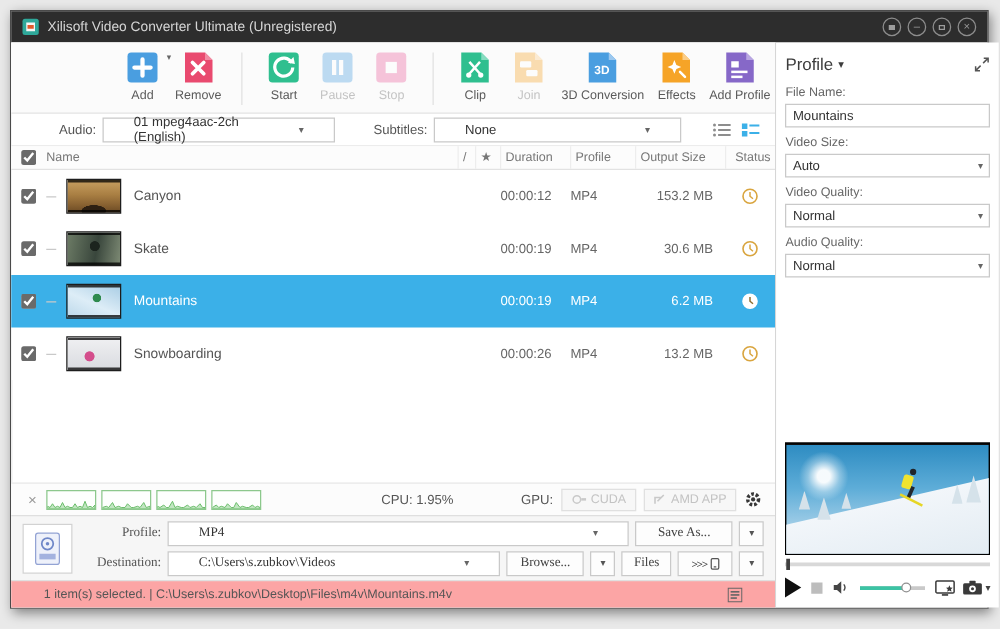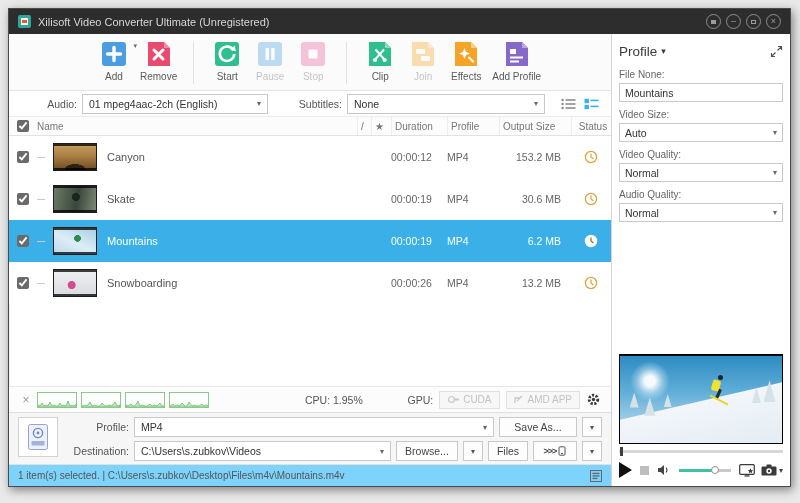--- a/index.html
+++ b/index.html
@@ -28,21 +28,21 @@
   .tb-item { display:flex; flex-direction:column; align-items:center; gap:3px; min-width:34px; cursor:default; }
   .tb-item .iconwrap { position:relative; width:28px; height:28px; }
   .tb-item .dd { position:absolute; right:-9px; top:2px; font-size:7px; color:#666; }
   .tb-item .lbl { font-size:10px; color:#5a5a5a; white-space:nowrap; }
   .tb-item.disabled { opacity:.35; }
   .tb-sep { width:1px; height:42px; background:#e1e1e1; margin:2px 7px 0; }
   
   .tracks { height:26px; display:flex; align-items:center; padding:0 12px; border-bottom:1px solid #ececec; }
   .tr-label { font-size:10.5px; color:#555; text-align:right; }
   .combo { height:20px; border:1px solid #c9c9c9; background:#fff; display:flex; align-items:center;
-    padding:0 6px; font-size:10.5px; color:#333; cursor:default; }
+    padding:0 24px; font-size:10.5px; color:#333; cursor:default; }
   .combo .caret { margin-left:auto; font-size:8px; color:#666; padding-left:6px; }
   .viewicons { margin-left:auto; display:flex; gap:8px; align-items:center; }
   
   .thead { height:19px; display:flex; align-items:center; background:#fcfcfc;
     border-bottom:1px solid #e2e2e2; font-size:10px; color:#777; }
   .c-check { width:28px; display:flex; justify-content:center; }
   .c-exp { width:14px; display:flex; align-items:center; }
   .c-name { flex:1; display:flex; align-items:center; }
   .c-slash { width:14px; }
   .c-star { width:20px; }
@@ -75,33 +75,33 @@
     border-top:1px solid #e8e8e8; background:#fcfcfc; font-size:10.5px; color:#555; }
   .xbtn { color:#9a9a9a; font-size:12px; width:14px; text-align:center; cursor:default; }
   .spark { border:1px solid #8cc88c; background:#fdfffd; height:16px; display:flex; align-items:flex-end; }
   .cpulabel { margin-left:92px; }
   .gpugrp { margin-left:auto; display:flex; align-items:center; gap:6px; }
   .gpubtn { display:flex; align-items:center; gap:4px; border:1px solid #e0e0e0; background:#f7f7f7;
     color:#c3c3c3; font-size:10px; height:18px; padding:0 7px; cursor:default; }
   .gearbtn { display:flex; align-items:center; cursor:default; }
   
   .outpanel { height:52px; background:#f6f6f6; border-top:1px solid #dfdfdf;
-    display:flex; align-items:flex-start; gap:9px; padding:4px 9px; }
+    display:flex; align-items:center; gap:9px; padding:4px 9px;font-family:Liberation Serif, serif; }
   .outicon { width:40px; height:40px; background:#fff; border:1px solid #d2d2d2;
     display:flex; align-items:center; justify-content:center; flex:none; }
   .outrows { flex:1; display:flex; flex-direction:column; gap:4px; }
   .outrow { display:flex; align-items:center; gap:5px; height:20px; }
   .outlabel { width:62px; font-size:10.5px; color:#555; text-align:right; flex:none; }
   .outrow .combo { flex:1; height:20px; }
   .btn { height:20px; border:1px solid #c9c9c9; background:#fdfdfd; color:#444;
     font-size:10.5px; display:flex; align-items:center; justify-content:center; cursor:default; flex:none; }
   .btncaret { width:20px; font-size:8px; color:#555; }
   
-  .statusbar { height:22px; border-top:1px solid #e0e0e0; background:#7dd3fc;
-    display:flex; align-items:center; padding:0 9px; font-size:10px; color:#555; }
+  .statusbar { height:22px; border-top:1px solid #e0e0e0; background:#fca5a5;
+    display:flex; align-items:center; padding:0 26px; font-size:10px; color:#555; }
   .statusbar .logbtn { margin-left:auto; cursor:default; display:flex; }
   
   .rp-header { display:flex; align-items:center; font-size:13.5px; color:#3c3c3c; height:22px; }
   .rp-header .caret { font-size:9px; color:#3c3c3c; margin-left:4px; }
   .rp-header .expand { margin-left:auto; cursor:default; display:flex; }
   .rp-label { font-size:10px; color:#666; margin:7px 0 3px; }
   .rp-input { width:100%; height:19px; border:1px solid #c9c9c9; font-size:10.5px; color:#333;
     padding:0 5px; font-family:"Liberation Sans",sans-serif; background:#fff; }
   .rp-select { height:19px; border:1px solid #c9c9c9; display:flex; align-items:center;
     padding:0 5px; font-size:10.5px; color:#333; background:#fff; cursor:default; }
@@ -216,20 +216,28 @@
           <span class="iconwrap"><svg width="28" height="28" viewBox="0 0 28 28">
                 <path d="M3 2h16l6 6v18H3z" fill="#F6A427"></path>
                 <path d="M19 2l6 6h-6z" fill="#fbcd87"></path>
                 <rect x="7" y="9" width="9" height="5" rx="1" fill="#fff"></rect>
                 <rect x="12" y="16" width="9" height="5" rx="1" fill="#fff"></rect>
               </svg></span>
           <span class="lbl">Join</span>
         </div>
         <div class="tb-item">
           <span class="iconwrap"><svg width="28" height="28" viewBox="0 0 28 28">
+                <path d="M3 2h16l6 6v18H3z" fill="#4A9EE0"></path>
+                <path d="M19 2l6 6h-6z" fill="#9cc8ef"></path>
+                <text x="13.5" y="19" text-anchor="middle" font-size="9.5" font-weight="bold" fill="#fff" font-family="Liberation Sans, sans-serif">3D</text>
+              </svg></span>
+          <span class="lbl">3D Conversion</span>
+        </div>
+        <div class="tb-item">
+          <span class="iconwrap"><svg width="28" height="28" viewBox="0 0 28 28">
                 <path d="M3 2h16l6 6v18H3z" fill="#F6A427"></path>
                 <path d="M19 2l6 6h-6z" fill="#fbcd87"></path>
                 <path d="M12.5 8l1.6 3.9 3.9 1.6-3.9 1.6-1.6 3.9-1.6-3.9L7 13.5l3.9-1.6z" fill="#fff"></path>
                 <path d="M17 17.5l4 4" stroke="#fff" stroke-width="2" stroke-linecap="round"></path>
               </svg></span>
           <span class="lbl">Effects</span>
         </div>
         <div class="tb-item">
           <span class="iconwrap"><svg width="28" height="28" viewBox="0 0 28 28">
                 <path d="M3 2h16l6 6v18H3z" fill="#8668C8"></path>
@@ -489,21 +497,21 @@
       <div class="rp-header">
         <span>Profile</span>
         <span class="caret">▾</span>
         <span class="expand">
             <svg width="13" height="13" viewBox="0 0 13 13">
               <path d="M8 1.5h3.5V5M11.5 1.5L7.5 5.5M5 11.5H1.5V8M1.5 11.5l4-4" stroke="#555" stroke-width="1.2" fill="none"></path>
             </svg>
           </span>
       </div>
 
-      <div class="rp-label">File None:</div>
+      <div class="rp-label">File Name:</div>
       <input class="rp-input" value="Mountains" style="">
 
       <div class="rp-label">Video Size:</div>
       <div class="rp-select">
           <span>Auto</span>
           <span class="caret">▾</span>
         </div>
 
       <div class="rp-label">Video Quality:</div>
       <div class="rp-select">

